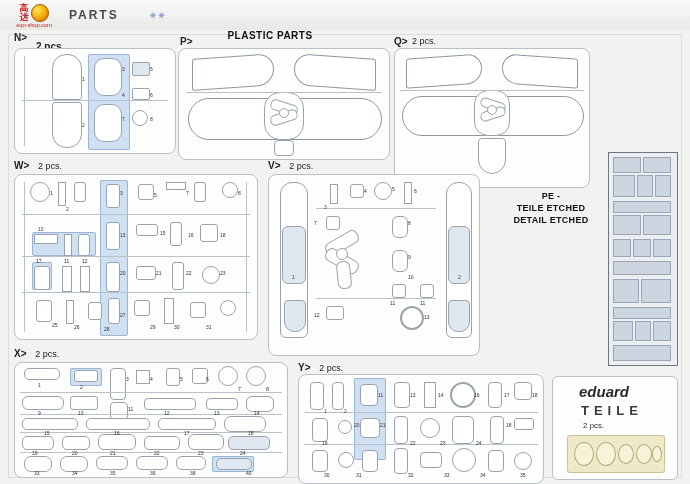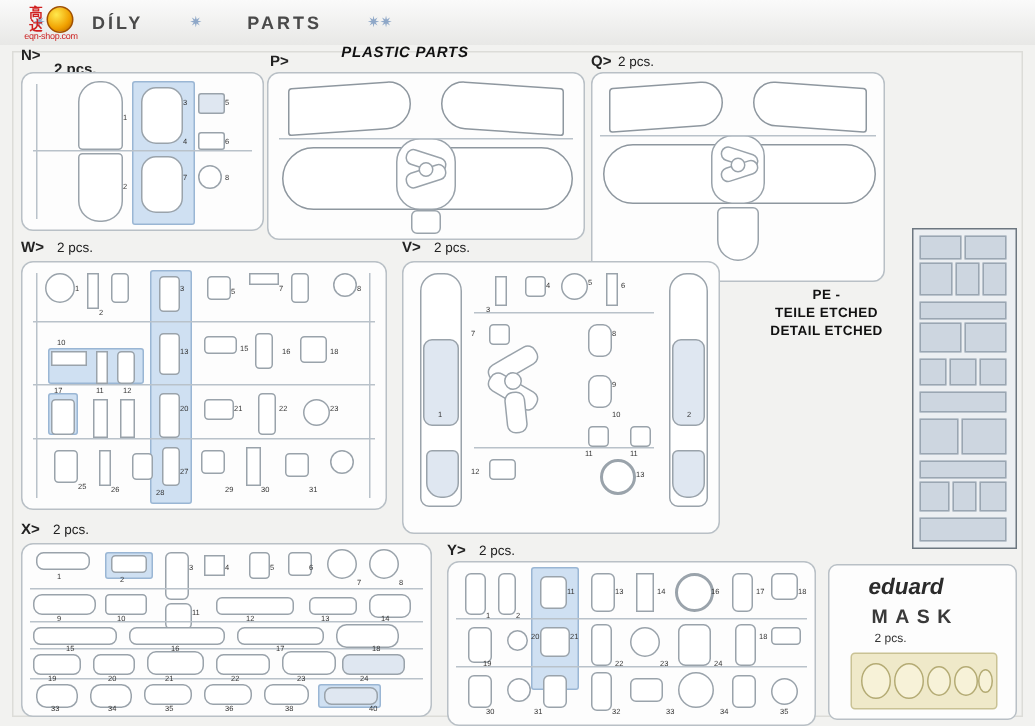--- a/index.html
+++ b/index.html
@@ -122,41 +122,40 @@
   }
   .mask-dot{position:absolute;border:1px solid #b4ab74;border-radius:50%;background:#f7f2d8;}
 </style>
 </head>
 <body>
 
 <div id="page">
 
   <div class="header">
     <div class="hdr-cell hdr-star" style="margin-left:22px">✷</div>
-    <div class="hdr-cell hdr-lang" style="width:96px">DÍLY</div>
     <div class="hdr-cell hdr-star">✷</div>
     <div class="hdr-cell hdr-lang" style="width:110px">PARTS</div>
     <div class="hdr-cell hdr-star">✷</div>
     <div class="hdr-cell hdr-star">✷</div>
   </div>
 
   <div class="watermark">
     <div class="wm-top">
       <div style="display:flex;flex-direction:column;align-items:center">
         <span class="wm-cn">高</span>
         <span class="wm-cn">达</span>
       </div>
       <div class="wm-ball"></div>
     </div>
     <div class="wm-url">eqn-shop.com</div>
   </div>
 
   <div class="sheet">
 
-    <div class="panel-title" style="left:200px;top:0px;width:140px;font-style:italic;">PLASTIC PARTS</div>
+    <div class="panel-title" style="left:200px;top:0px;width:140px;">PLASTIC PARTS</div>
 
     <div class="panel-label" style="left:14px;top:2px;">
       <span>N&gt;</span>
     </div>
     <div class="panel-label" style="left:36px;top:11px;">2 pcs.</div>
 
     <div class="panel" style="left:14px;top:18px;width:162px;height:106px;">
       <div class="panel-box"></div>
       <div class="highlight" style="left:74px;top:6px;width:40px;height:94px;"></div>
 
@@ -501,21 +500,21 @@
       <div class="num" style="left:26px;top:98px;">30</div>
       <div class="num" style="left:58px;top:98px;">31</div>
       <div class="num" style="left:110px;top:98px;">32</div>
       <div class="num" style="left:146px;top:98px;">33</div>
       <div class="num" style="left:182px;top:98px;">34</div>
       <div class="num" style="left:222px;top:98px;">35</div>
     </div>
 
     <div class="mask-panel" style="left:552px;top:346px;width:124px;height:102px;">
       <div class="brand" style="left:26px;top:6px;font-size:15px;">eduard</div>
-      <div class="mask-word" style="left:28px;top:26px;">MASK</div>
+      <div class="mask-word" style="left:28px;top:26px;">TEILE</div>
       <div class="mask-qty" style="left:30px;top:44px;">2 pcs.</div>
       <div class="mask-sheet" style="left:14px;top:58px;width:96px;height:36px;">
         <div class="mask-dot" style="left:6px;top:6px;width:18px;height:22px;"></div>
         <div class="mask-dot" style="left:28px;top:6px;width:18px;height:22px;"></div>
         <div class="mask-dot" style="left:50px;top:8px;width:14px;height:18px;"></div>
         <div class="mask-dot" style="left:68px;top:8px;width:14px;height:18px;"></div>
         <div class="mask-dot" style="left:84px;top:10px;width:8px;height:14px;"></div>
       </div>
     </div>
 

